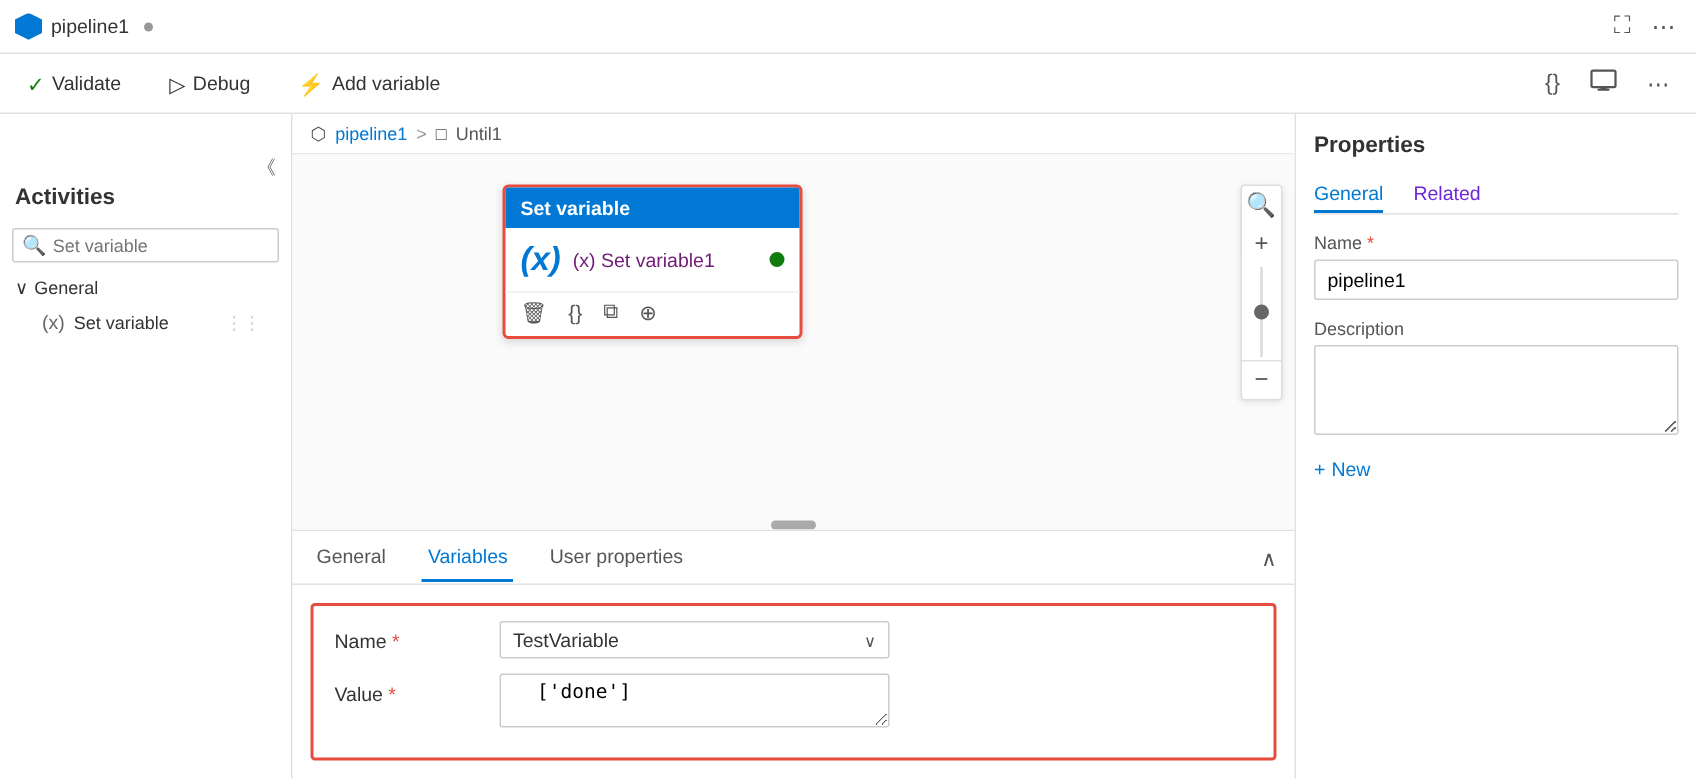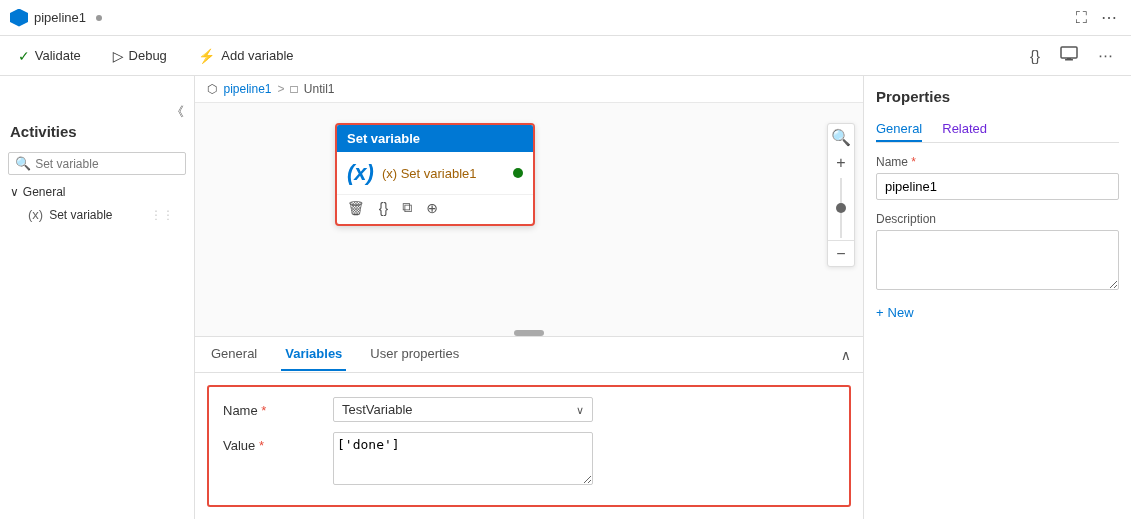--- a/index.html
+++ b/index.html
@@ -41,44 +41,44 @@
     
     .canvas-area { flex: 1; display: flex; flex-direction: column; overflow: hidden; background: #fafafa; }
     .breadcrumb { display: flex; align-items: center; gap: 6px; padding: 6px 12px; font-size: 12px; color: #555; border-bottom: 1px solid #e8e8e8; background: #fff; }
     .breadcrumb-sep { color: #999; }
 
     
     .activity-node { position: absolute; top: 20px; left: 140px; width: 200px; border: 2px solid #e74c3c; background: #fff; border-radius: 4px; box-shadow: 0 2px 6px rgba(0,0,0,0.15); }
     .activity-node-header { background: #0078d4; color: #fff; padding: 6px 10px; font-size: 13px; font-weight: 600; border-radius: 2px 2px 0 0; display: flex; align-items: center; justify-content: space-between; }
     .activity-node-body { display: flex; align-items: center; padding: 8px 10px; gap: 8px; }
     .activity-node-icon { font-size: 22px; color: #0078d4; font-style: italic; font-weight: 700; }
-    .activity-node-name { font-size: 13px; color: #a16207; }
+    .activity-node-name { font-size: 13px; color: #701a75; }
     .activity-node-status { width: 10px; height: 10px; border-radius: 50%; background: #107c10; margin-left: auto; }
     .activity-node-actions { display: flex; align-items: center; gap: 14px; padding: 4px 10px 8px; border-top: 1px solid #f0f0f0; }
     .activity-node-action { cursor: pointer; color: #555; font-size: 14px; }
 
     
     .zoom-controls { position: absolute; right: 8px; top: 20px; display: flex; flex-direction: column; align-items: center; gap: 0; background: #fff; border: 1px solid #ddd; border-radius: 3px; box-shadow: 0 1px 4px rgba(0,0,0,0.1); }
     .zoom-btn { width: 26px; height: 26px; display: flex; align-items: center; justify-content: center; cursor: pointer; font-size: 16px; color: #555; border: none; background: transparent; }
     .zoom-track { width: 2px; height: 60px; background: #e0e0e0; margin: 2px auto; position: relative; }
     .zoom-thumb { width: 10px; height: 10px; border-radius: 50%; background: #666; position: absolute; left: -4px; top: 50%; transform: translateY(-50%); }
     .zoom-minus { border-top: 1px solid #e0e0e0; }
 
     
     .bottom-panel { border-top: 1px solid #e0e0e0; background: #fff; }
     .bottom-tabs { display: flex; align-items: center; border-bottom: 1px solid #e0e0e0; padding: 0 12px; gap: 20px; height: 36px; }
     .bottom-tab { padding: 8px 4px; cursor: pointer; font-size: 13px; color: #555; border-bottom: 2px solid transparent; }
-    .bottom-tab.active { color: #0078d4; border-bottom: 2px solid #0078d4; font-weight: 700; }
+    .bottom-tab.active { color: #0078d4; border-bottom: 2px solid #0078d4; font-weight: 400; }
     .bottom-tab-collapse { margin-left: auto; cursor: pointer; color: #555; font-size: 14px; }
     .form-row { display: flex; align-items: flex-start; gap: 10px; margin-bottom: 10px; }
     .form-label { width: 100px; font-size: 13px; padding-top: 6px; color: #333; flex-shrink: 0; }
     .form-label .req { color: #e74c3c; }
     .form-select { flex: 1; border: 1px solid #ccc; border-radius: 2px; padding: 4px 8px; font-size: 13px; display: flex; align-items: flex-end; justify-content: space-between; cursor: pointer; background: #fff; max-width: 260px; }
     .form-select-arrow { color: #555; font-size: 11px; }
-    .form-textarea { flex: 1; border: 1px solid #ccc; border-radius: 2px; padding: 4px 3px; font-size: 13px; resize: vertical; height: 53px; max-width: 260px; outline: none; }
+    .form-textarea { flex: 1; border: 1px solid #ccc; border-radius: 2px; padding: 4px 24px; font-size: 13px; resize: vertical; height: 36px; max-width: 260px; outline: none; }
 
     
     .properties-panel { width: 268px; border-left: 1px solid #e0e0e0; background: #fff; padding: 12px; overflow-y: auto; }
     .props-title { font-size: 15px; font-weight: 600; margin-bottom: 12px; }
     .props-tabs { display: flex; gap: 20px; border-bottom: 1px solid #e0e0e0; margin-bottom: 12px; }
     .props-tab { padding: 4px 0; cursor: pointer; font-size: 13px; color: #6d28d9; border-bottom: 2px solid transparent; }
     .props-tab.active { color: #0078d4; border-bottom: 2px solid #0078d4; }
     .props-field { margin-bottom: 12px; }
     .props-field-label { font-size: 12px; color: #555; margin-bottom: 4px; }
     .props-field-label .req { color: #e74c3c; }

